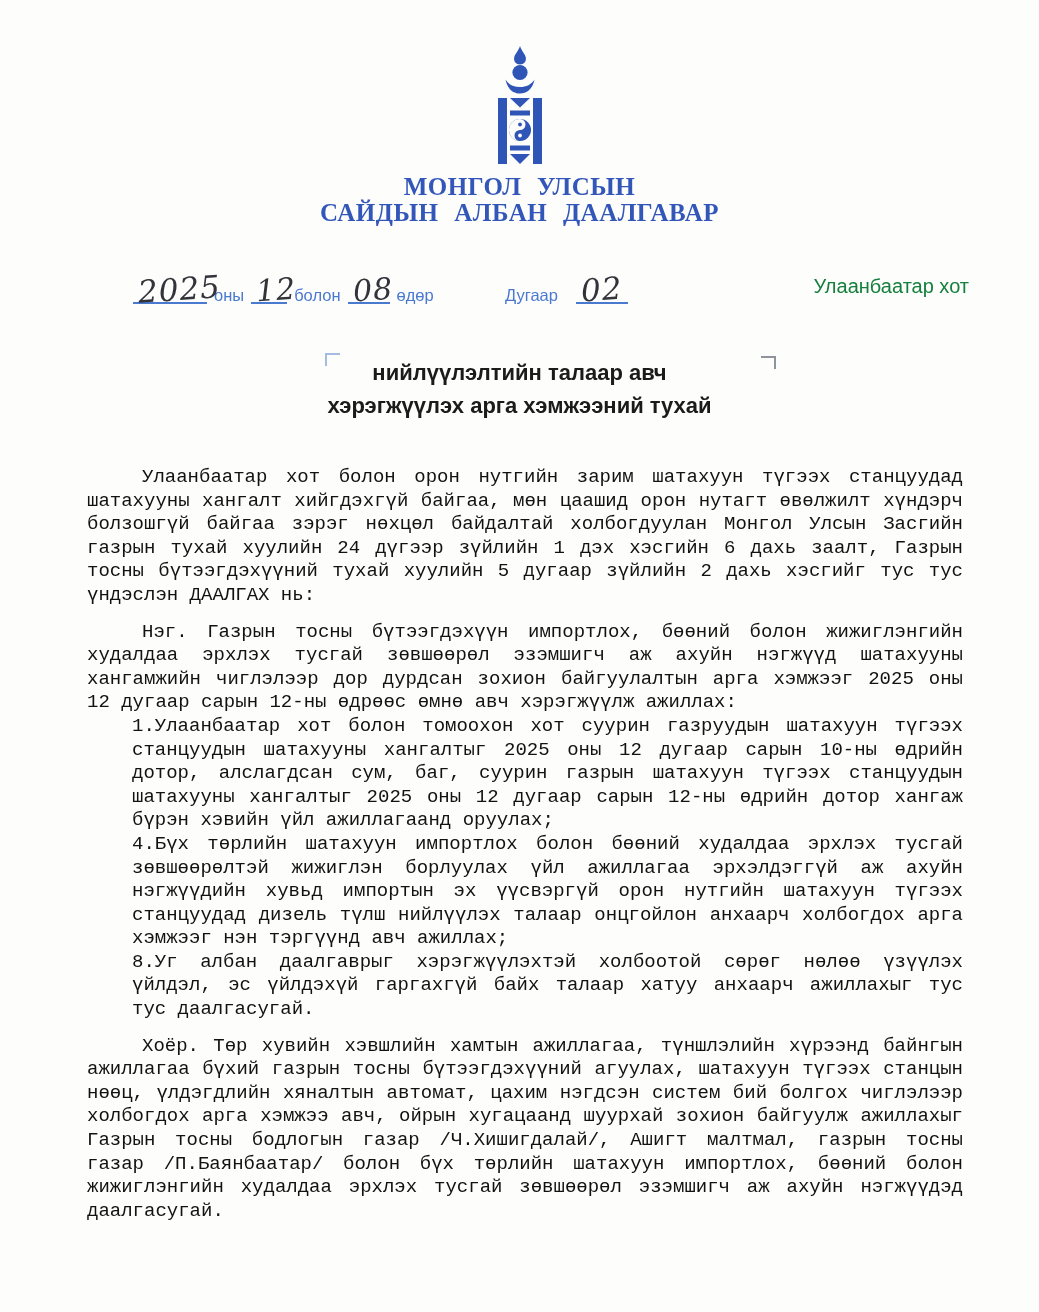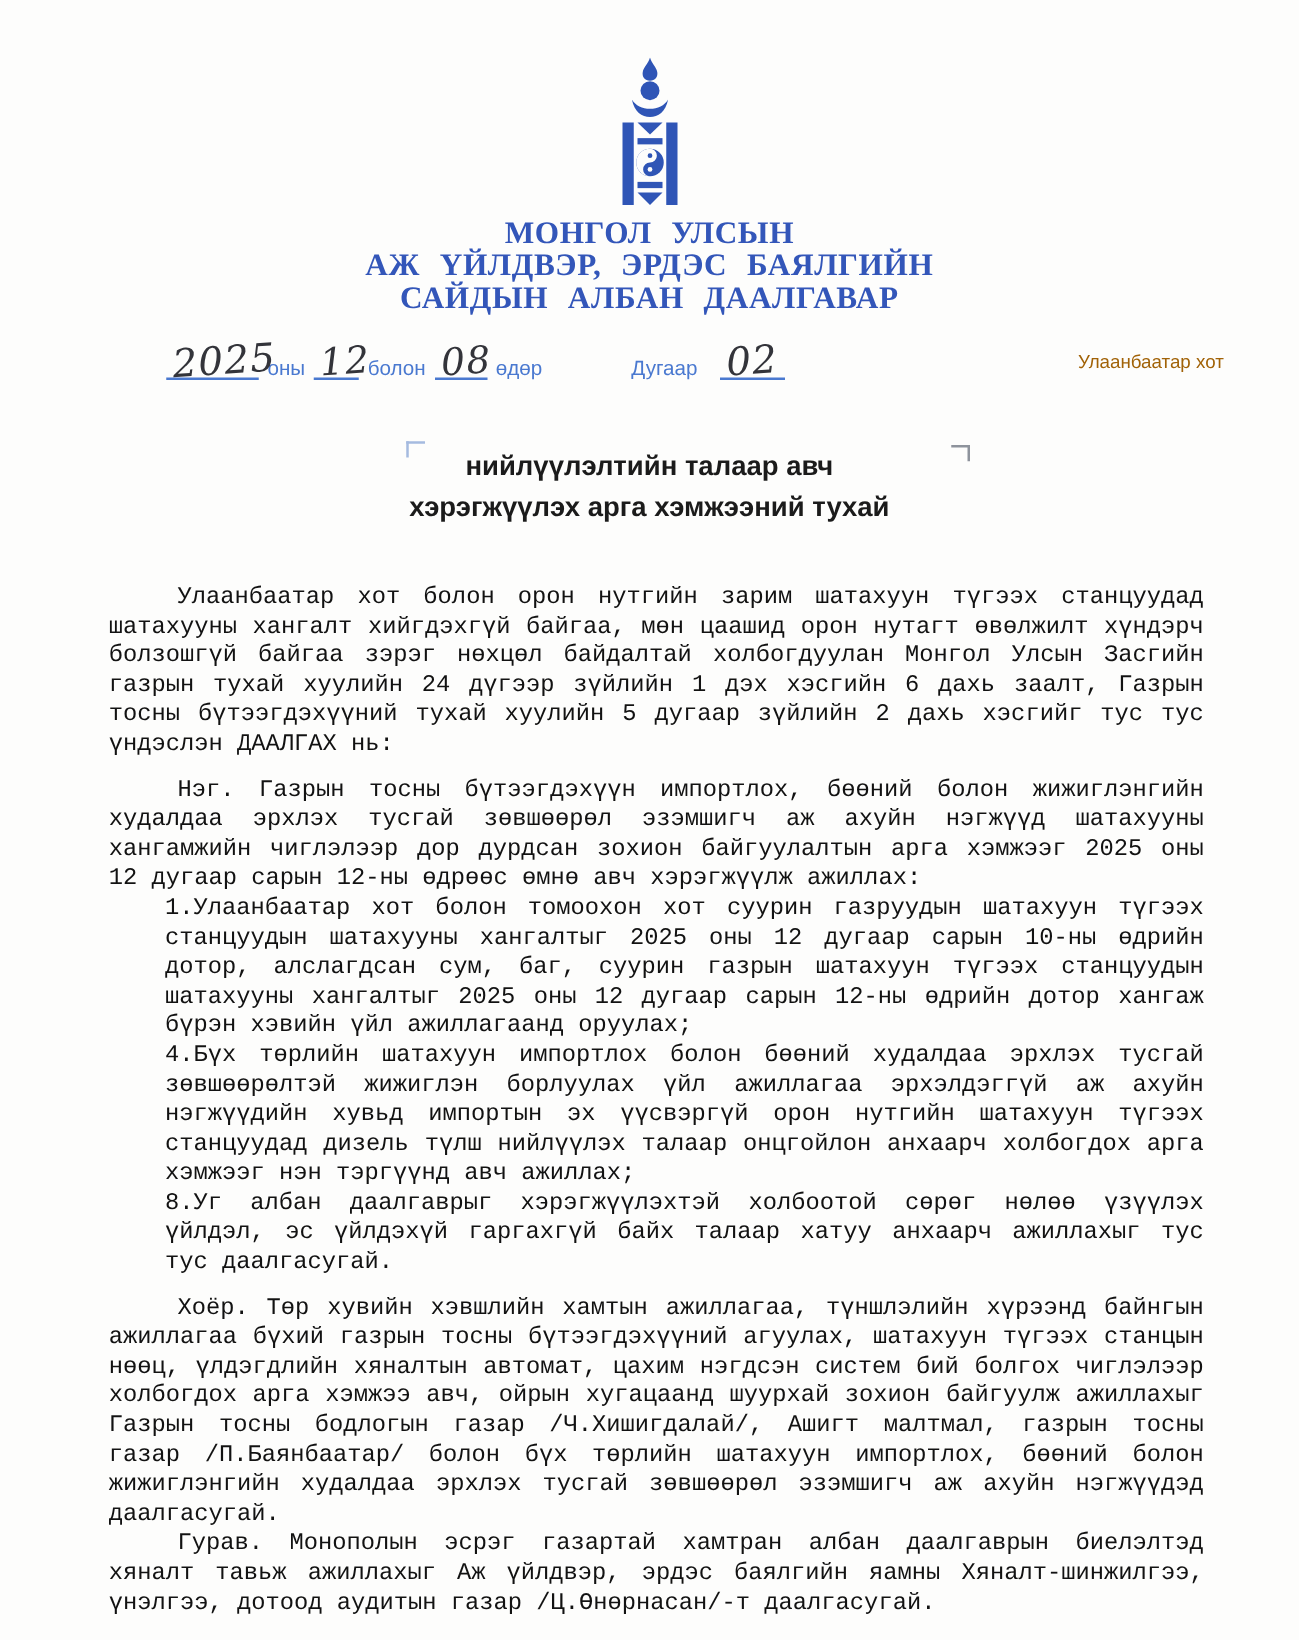--- a/index.html
+++ b/index.html
@@ -25,21 +25,21 @@
     font-weight:bold;
     font-size:25px; line-height:26px;
     letter-spacing:0.5px; word-spacing:9px;
     color:#3356b9;
   }
 
   
   .dateline { position:absolute; top:266px; left:0; width:100%; height:42px; }
   .dl-left  { position:absolute; left:133px; bottom:4px; display:flex; align-items:flex-end; gap:7px; }
   .dl-num   { position:absolute; left:505px; bottom:4px; display:flex; align-items:flex-end; gap:18px; }
-  .dl-city  { position:absolute; right:60px; bottom:10px; font-size:15px; color:#a16207; }
+  .dl-city  { position:absolute; right:70px; bottom:10px; font-size:20px; color:#15803d; }
   .dl-label { font-size:16.5px; color:#4a79d0; line-height:1; padding-bottom:1px; }
   .blank { position:relative; display:inline-block; height:16px; border-bottom:2px solid #4a79d0; }
   .blank.w-year  { width:74px; }
   .blank.w-month { width:36px; }
   .blank.w-day   { width:42px; }
   .blank.w-num   { width:52px; }
   .hand {
     position:absolute; left:5px; bottom:0;
     font-family:"DejaVu Serif", serif;
     font-style:italic; font-weight:400;
@@ -107,21 +107,20 @@
       <circle cx="32" cy="89.5" r="1.9" fill="#fdfdfc"></circle>
 
       <rect x="22" y="99.5" width="20" height="5"></rect>
 
       <polygon points="22,108 42,108 32,118"></polygon>
     </g>
   </svg>
 
   <div class="org-block">
     <div>МОНГОЛ  УЛСЫН</div>
-    <div>АЖ  ҮЙЛДВЭР, ЭРДЭС  БАЯЛГИЙН</div>
     <div>САЙДЫН  АЛБАН  ДААЛГАВАР</div>
   </div>
 
   <div class="dateline">
     <div class="dl-left">
       <span class="blank w-year">
         <i class="hand">2025</i>
       </span>
       <span class="dl-label">оны</span>
       <span class="blank w-month">
@@ -151,16 +150,15 @@
 
   <div class="body-text">
     <p class="para-indent">Улаанбаатар хот болон орон нутгийн зарим шатахуун түгээх станцуудад шатахууны хангалт хийгдэхгүй байгаа, мөн цаашид орон нутагт өвөлжилт хүндэрч болзошгүй байгаа зэрэг нөхцөл байдалтай холбогдуулан Монгол Улсын Засгийн газрын тухай хуулийн 24 дүгээр зүйлийн 1 дэх хэсгийн 6 дахь заалт, Газрын тосны бүтээгдэхүүний тухай хуулийн 5 дугаар зүйлийн 2 дахь хэсгийг тус тус үндэслэн ДААЛГАХ нь:</p>
     <p class="para-indent sec-gap">Нэг. Газрын тосны бүтээгдэхүүн импортлох, бөөний болон жижиглэнгийн худалдаа эрхлэх тусгай зөвшөөрөл эзэмшигч аж ахуйн нэгжүүд шатахууны хангамжийн чиглэлээр дор дурдсан зохион байгуулалтын арга хэмжээг 2025 оны 12 дугаар сарын 12-ны өдрөөс өмнө авч хэрэгжүүлж ажиллах:</p>
     <div class="num-items">
       <p>1.Улаанбаатар хот болон томоохон хот суурин газруудын шатахуун түгээх станцуудын шатахууны хангалтыг 2025 оны 12 дугаар сарын 10-ны өдрийн дотор, алслагдсан сум, баг, суурин газрын шатахуун түгээх станцуудын шатахууны хангалтыг 2025 оны 12 дугаар сарын 12-ны өдрийн дотор хангаж бүрэн хэвийн үйл ажиллагаанд оруулах;</p>
       <p>4.Бүх төрлийн шатахуун импортлох болон бөөний худалдаа эрхлэх тусгай зөвшөөрөлтэй жижиглэн борлуулах үйл ажиллагаа эрхэлдэггүй аж ахуйн нэгжүүдийн хувьд импортын эх үүсвэргүй орон нутгийн шатахуун түгээх станцуудад дизель түлш нийлүүлэх талаар онцгойлон анхаарч холбогдох арга хэмжээг нэн тэргүүнд авч ажиллах;</p>
       <p>8.Уг албан даалгаврыг хэрэгжүүлэхтэй холбоотой сөрөг нөлөө үзүүлэх үйлдэл, эс үйлдэхүй гаргахгүй байх талаар хатуу анхаарч ажиллахыг тус тус даалгасугай.</p>
     </div>
     <p class="para-indent sec-gap">Хоёр. Төр хувийн хэвшлийн хамтын ажиллагаа, түншлэлийн хүрээнд байнгын ажиллагаа бүхий газрын тосны бүтээгдэхүүний агуулах, шатахуун түгээх станцын нөөц, үлдэгдлийн хяналтын автомат, цахим нэгдсэн систем бий болгох чиглэлээр холбогдох арга хэмжээ авч, ойрын хугацаанд шуурхай зохион байгуулж ажиллахыг Газрын тосны бодлогын газар /Ч.Хишигдалай/, Ашигт малтмал, газрын тосны газар /П.Баянбаатар/ болон бүх төрлийн шатахуун импортлох, бөөний болон жижиглэнгийн худалдаа эрхлэх тусгай зөвшөөрөл эзэмшигч аж ахуйн нэгжүүдэд даалгасугай.</p>
-    <p class="para-indent">Гурав. Монополын эсрэг газартай хамтран албан даалгаврын биелэлтэд хяналт тавьж ажиллахыг Аж үйлдвэр, эрдэс баялгийн яамны Хяналт-шинжилгээ, үнэлгээ, дотоод аудитын газар /Ц.Өнөрнасан/-т даалгасугай.</p>
   </div>
 
 </div>
 
 </body></html>

